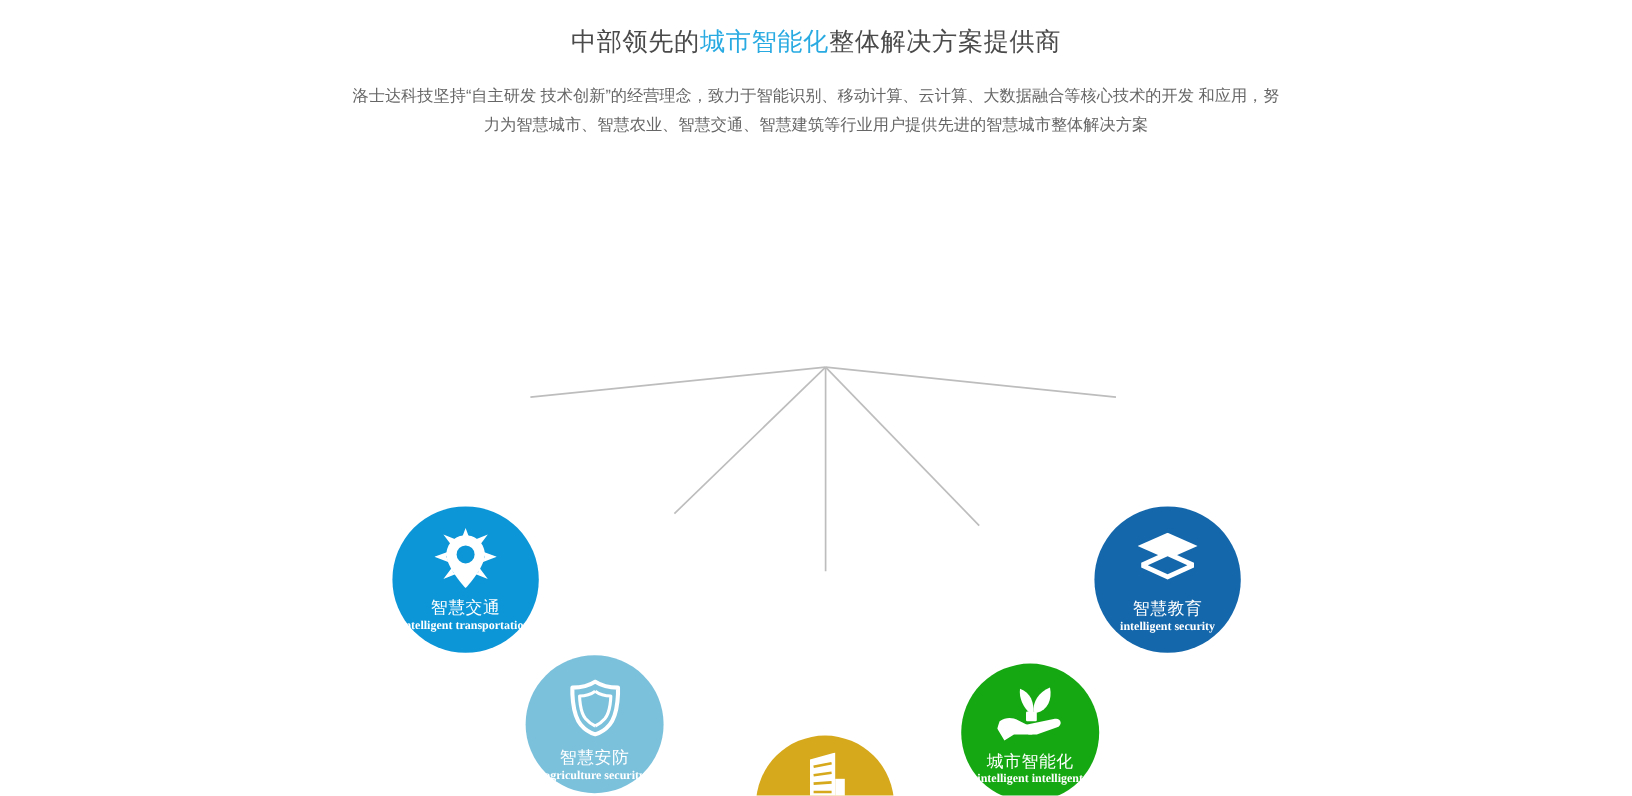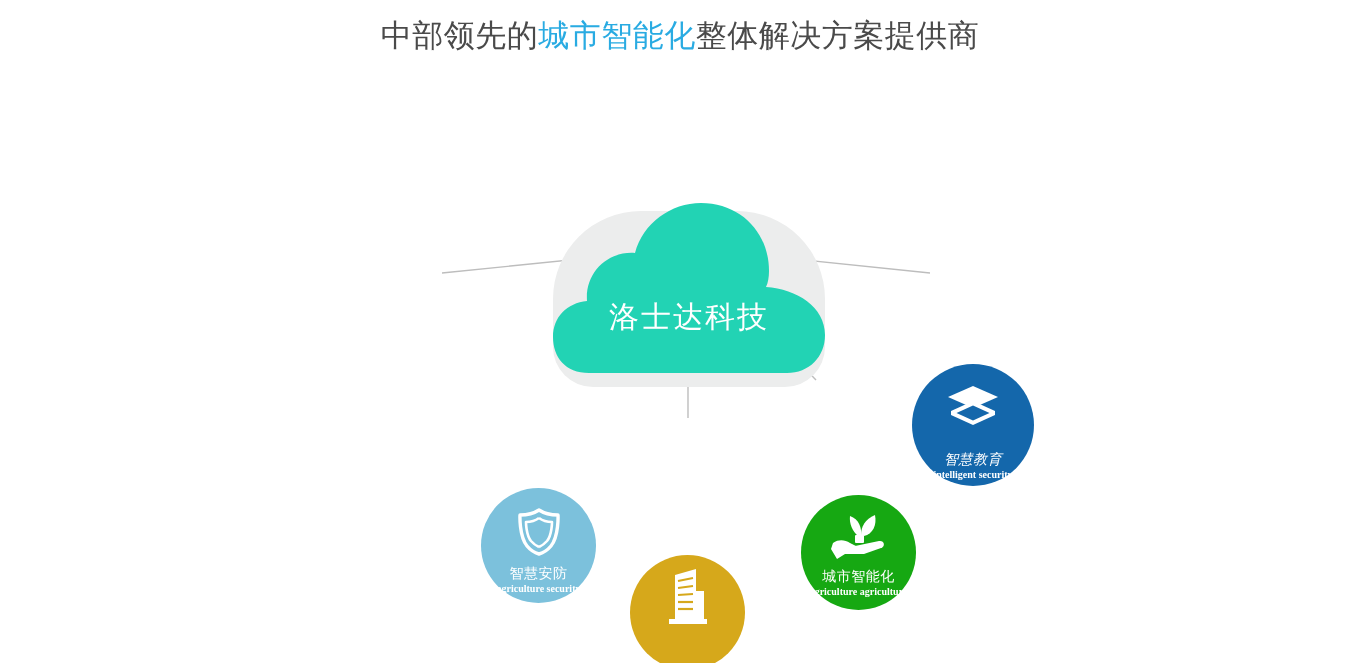--- a/index.html
+++ b/index.html
@@ -16,21 +16,21 @@
     position: relative;
   }
 
   
   .header {
     width: 100%;
     padding-top: 14px;
     text-align: center;
   }
   .page-title {
-    font-size: 31px;
+    font-size: 21px;
     line-height: 44px;
     font-weight: 400;
     color: #4a4a4a;
     letter-spacing: 0.5px;
     margin: 0;
   }
   .page-title .hl { color: #29abe2; }
 
   .subtitle {
     margin: 10px auto 0 auto;
@@ -127,80 +127,85 @@
   
   #node-transportation {
     left: 327px; top: 306px; width: 122px; height: 122px;
     padding-top: 18px;
   }
   #node-education {
     left: 912px; top: 306px; width: 122px; height: 122px;
     padding-top: 22px;
   }
   #node-security {
-    left: 481px; top: 430px; width: 115px; height: 115px;
+    left: 438px; top: 430px; width: 115px; height: 115px;
     padding-top: 20px;
   }
   #node-building {
     left: 630px; top: 497px; width: 115px; height: 115px;
     padding-top: 14px;
   }
   #node-agriculture {
     left: 801px; top: 437px; width: 115px; height: 115px;
     padding-top: 18px;
   }
 </style>
 </head>
 <body>
 
 <div class="header">
   <h1 class="page-title">
     <span>中部领先的</span><span class="hl">城市智能化</span><span>整体解决方案提供商</span>
   </h1>
+  <div class="subtitle">
+    <span>洛士达科技坚持“自主研发 技术创新”的经营理念，致力于智能识别、移动计算、云计算、大数据融合等核心技术的开发</span>
+    <span>和应用，努力为智慧城市、智慧农业、智慧交通、智慧建筑等行业用户提供先进的智慧城市整体解决方案</span>
+  </div>
 </div>
 
 <div class="diagram">
 
   <svg class="links" viewBox="0 0 1360 520">
     <g fill="none" stroke="#bdbdbd" stroke-width="1.4">
       <line x1="688" y1="190" x2="442" y2="215"></line>
       <line x1="688" y1="190" x2="930" y2="215"></line>
       <line x1="688" y1="190" x2="562" y2="312"></line>
       <line x1="688" y1="190" x2="688" y2="360"></line>
       <line x1="688" y1="190" x2="816" y2="322"></line>
     </g>
   </svg>
 
-  <div class="cloud-wrap">
-    <div class="cloud-shadow"></div>
-    <svg class="cloud-shape" viewBox="0 0 276 178">
-      <path d="M38 172
-               C14 172 2 156 2 136
-               C2 116 16 102 36 100
-               C34 72 56 50 84 52
-               C92 22 120 2 150 2
-               C190 2 218 32 218 70
-               C218 76 217 82 215 86
-               C246 88 274 106 274 134
-               C274 156 258 172 236 172
-               Z" fill="#22d3b4"></path>
-    </svg>
-    <div class="cloud-label">洛士达科技</div>
-  </div>
-
+
+  <div class="node" id="node-transportation" style="background:#0c96d8;">
+    <svg class="node-icon" width="52" height="50" viewBox="0 0 52 50">
+      <g fill="#ffffff">
+        <polygon points="26,0 30.5,12 26,10 21.5,12"></polygon>
+        <polygon points="52,24 40,28.5 42,24 40,19.5"></polygon>
+        <polygon points="0,24 12,19.5 10,24 12,28.5"></polygon>
+        <polygon points="44.5,5.5 37,15.5 36.5,11 32,10.5"></polygon>
+        <polygon points="7.5,5.5 20,10.5 15.5,11 15,15.5"></polygon>
+        <polygon points="44.5,42.5 32,37.5 36.5,37 37,32.5"></polygon>
+        <polygon points="7.5,42.5 15,32.5 15.5,37 20,37.5"></polygon>
+        <path d="M26 6 C17.2 6 10 13.2 10 22 C10 33 26 50 26 50 C26 50 42 33 42 22 C42 13.2 34.8 6 26 6 Z"></path>
+      </g>
+      <circle cx="26" cy="22" r="7.5" fill="#0c96d8"></circle>
+    </svg>
+    <div class="node-label-cn" style="margin-top:8px;">智慧交通</div>
+    <div class="node-label-en">intelligent transportation</div>
+  </div>
 
   <div class="node" id="node-education" style="background:#1467ab;">
     <svg class="node-icon" width="50" height="44" viewBox="0 0 50 44">
       <g fill="#ffffff">
         <polygon points="25,0 50,11 25,22 0,11"></polygon>
         <polygon points="25,15 47,25 47,29 25,39 3,29 3,25"></polygon>
       </g>
       <polygon points="25,19.5 41.5,27 25,34.5 8.5,27" fill="#1467ab"></polygon>
     </svg>
-    <div class="node-label-cn" style="margin-top:21px;font-style:italic;">智慧教育</div>
+    <div class="node-label-cn" style="margin-top:11px;">智慧教育</div>
     <div class="node-label-en">intelligent security</div>
   </div>
 
   <div class="node" id="node-security" style="background:#7cc1dc;">
     <svg class="node-icon" width="44" height="48" viewBox="0 0 44 48">
       <path d="M22 2 C16 6 9 7 3 7 C3 7 2 28 10 38 C15 44 22 46 22 46
                C22 46 29 44 34 38 C42 28 41 7 41 7 C35 7 28 6 22 2 Z" fill="none" stroke="#ffffff" stroke-width="3.4" stroke-linejoin="round"></path>
       <path d="M22 12 L22 34" stroke="#ffffff" stroke-width="3" stroke-linecap="round" opacity="0"></path>
       <path d="M22 10 C18 13 13 14 9 14 C9 14 9 27 14 33 C17.5 37 22 39 22 39" fill="none" stroke="#ffffff" stroke-width="2.6" stroke-linejoin="round"></path>
       <path d="M22 10 C26 13 31 14 35 14 C35 14 35 27 30 33 C26.5 37 22 39 22 39" fill="none" stroke="#ffffff" stroke-width="2.6" stroke-linejoin="round"></path>
@@ -231,16 +236,16 @@
     <svg class="node-icon" width="56" height="48" viewBox="0 0 56 48">
       <g fill="#ffffff">
         <path d="M30 22 C30 14 34 6 44 2 C46 12 42 21 33 23 Z"></path>
         <path d="M27 23 C22 19 18 11 19 3 C28 6 31 15 30 23 Z"></path>
         <rect x="24" y="22" width="9" height="8" rx="1"></rect>
         <path d="M2 30 C8 26 14 27 19 30 L29 35 C32 36.5 32 40 29 41 L14 41 L6 46 L0 36 Z"></path>
         <path d="M24 33 L48 28 C53 27 55 33 50 35 L33 41 L26 41 Z"></path>
       </g>
     </svg>
     <div class="node-label-cn" style="margin-top:7px;">城市智能化</div>
-    <div class="node-label-en">agriculture agriculture</div>
+    <div class="node-label-en">intelligent intelligent</div>
   </div>
 
 </div>
 
 </body></html>

